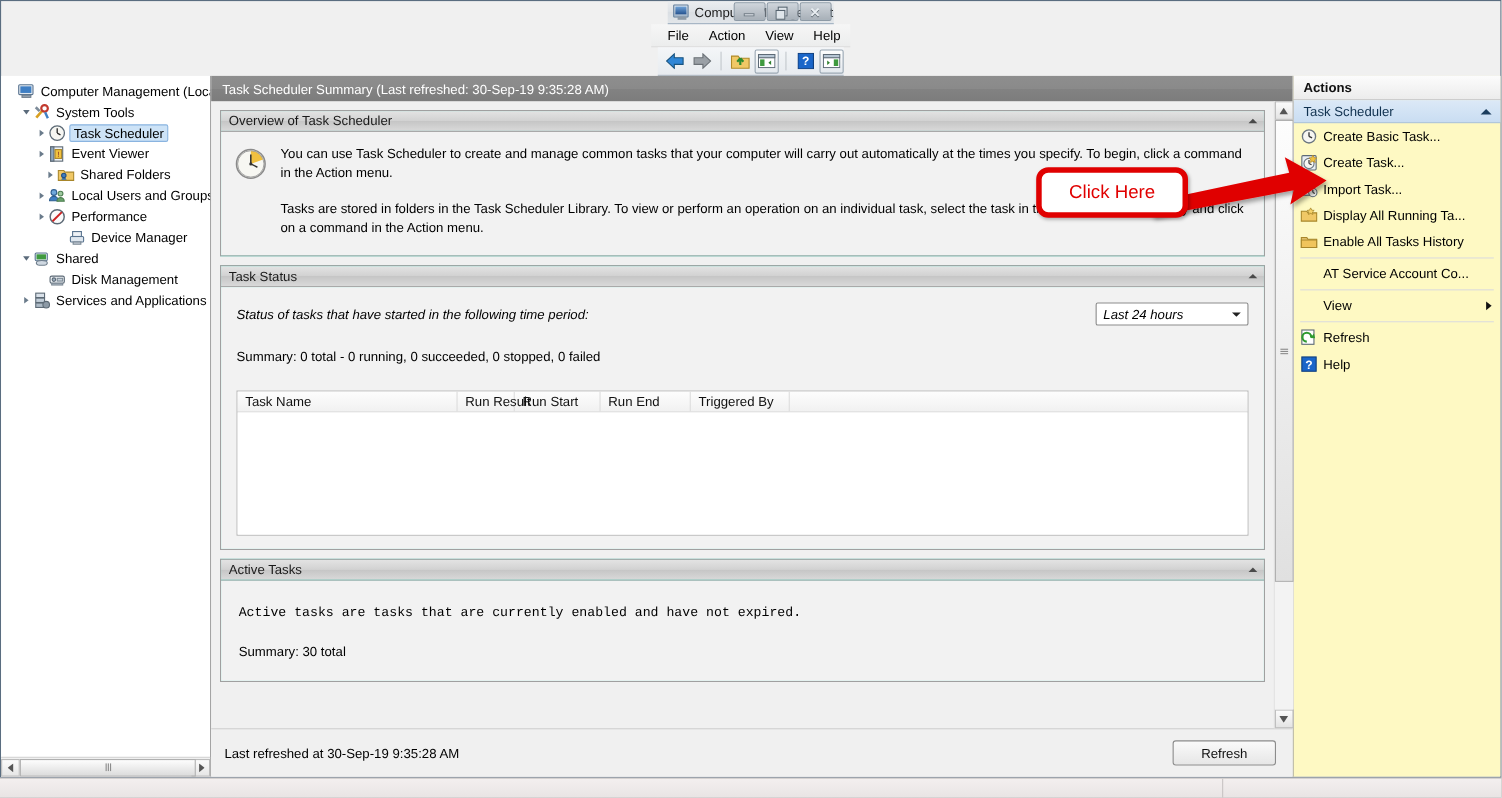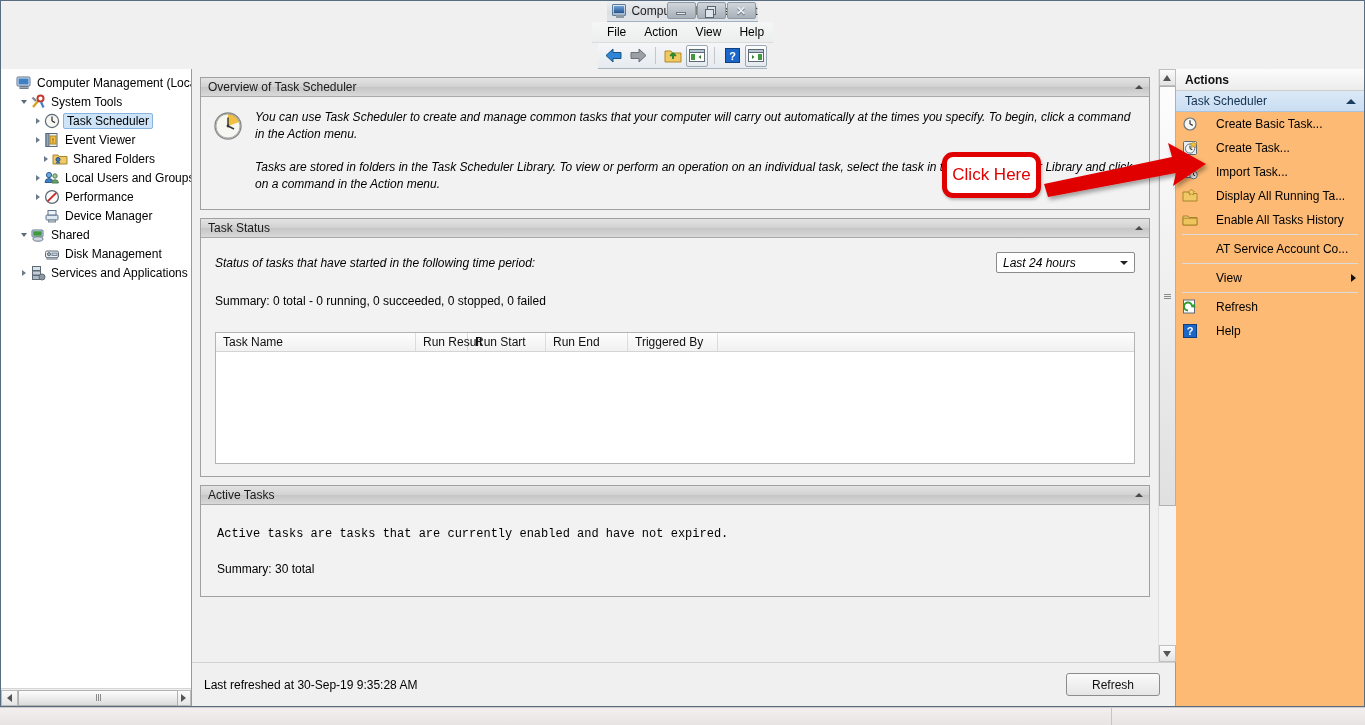--- a/index.html
+++ b/index.html
@@ -145,37 +145,37 @@
   .at-text { font-size:12px;margin-bottom:12px;font-family:Liberation Mono, monospace; }
   .at-sum { margin-top:21px;font-size:12px;}
 
   .footer { height:44px;flex:0 0 44px; border-top:1px solid #d0d0d0; background:#f0f0f0;
     display:flex;align-items:center;justify-content:space-between;padding:0 15px 0 12px;}
   .btn { min-width:94px;height:23px;border:1px solid #8c8c8c;border-radius:3px;
     background:linear-gradient(180deg,#fafafa,#e6e6e6); font-size:12px;
     display:flex;align-items:center;justify-content:center; color:#111;}
 
   
-  .actions-pane { width:189px;flex:0 0 189px; background:#fdba74; border-left:1px solid #9b9b9b;
+  .actions-pane { width:189px;flex:0 0 189px; background:#fef9c3; border-left:1px solid #9b9b9b;
     display:flex;flex-direction:column;}
   .actions-hd { height:22px;flex:0 0 22px; background:linear-gradient(180deg,#fcfcfc,#ececec);
     border-bottom:1px solid #cdcdcd; display:flex;align-items:center;padding-left:9px;
     font-size:12px;font-weight:bold;color:#111;}
   .group-hd { height:21px; background:linear-gradient(180deg,#dce9f7 0%,#c9ddf2 100%);
     border-bottom:1px solid #a9c3dd; display:flex;align-items:center;justify-content:space-between;
     padding:0 8px 0 9px; font-size:12px;color:#10314f;}
   .chev-up-b { width:0;height:0;border-bottom:5px solid #1c3e5e;border-left:5px solid transparent;border-right:5px solid transparent;}
-  .act { height:24px;display:flex;align-items:center;padding-left:6px;gap:18px;font-size:12px;color:#000;}
+  .act { height:24px;display:flex;align-items:center;padding-left:6px;gap:5px;font-size:12px;color:#000;}
   .act-ico{width:16px;height:16px;flex:0 0 16px;position:relative;}
   .act-sep{height:1px;background:#dcdcdc;margin:2px 6px;}
   .submenu-arrow{margin-left:auto;margin-right:8px;width:0;height:0;
     border-left:5px solid #111;border-top:4px solid transparent;border-bottom:4px solid transparent;}
 
   
-  .callout { position:absolute; left:942px; top:152px; width:99px;height:46px;
+  .callout { position:absolute; left:942px; top:152px; width:138px;height:46px;
     background:#fff;border:5px solid #e00000;border-radius:11px;
     display:flex;align-items:center;justify-content:center; z-index:40;
     box-shadow:1px 2px 3px rgba(0,0,0,.25); }
   .callout span{color:#e00000;font-size:17px;}
   .arrow-svg{position:absolute;left:1040px;top:140px;z-index:39;}
 
   
   .tb-bottom{position:absolute;left:0;bottom:0;width:1365px;height:18px;
      background:linear-gradient(180deg,#f3efef,#e9e4e4); border-top:1px solid #cfcbcb;}
   .tb-bottom:after{content:"";position:absolute;right:253px;top:0;width:1px;height:18px;background:#c8c4c4;}
@@ -345,21 +345,21 @@
             <div class="tnode" style="padding-left: 30px;">
               <span class="exp">
                 <span class="tri-c"></span>
               </span>
               <span class="ticon"><svg width="16" height="16" viewBox="0 0 16 16">
                   <circle cx="8" cy="8" r="6.4" fill="#fafafa" stroke="#5d6a76" stroke-width="1.3"></circle>
                 <line x1="3.8" y1="12.2" x2="12.2" y2="3.8" stroke="#cc2222" stroke-width="1.8"></line>
                 </svg></span>
               <span class="tlabel">Performance</span>
             </div>
-            <div class="tnode" style="padding-left: 30px;">
+            <div class="tnode" style="padding-left: 48px;">
               <span class="exp"></span>
               <span class="ticon"><svg width="16" height="16" viewBox="0 0 16 16">
                   <rect x="2" y="7" width="12" height="5" rx="1" fill="#dfe7ef" stroke="#5a7490"></rect>
                 <rect x="4" y="2.5" width="8" height="4.5" fill="#eef2f6" stroke="#5a7490"></rect>
                 <rect x="4.5" y="12" width="7" height="2" fill="#c9d3dd" stroke="#7b8893"></rect>
                 </svg></span>
               <span class="tlabel">Device Manager</span>
             </div>
             <div class="tnode" style="padding-left: 16px;">
               <span class="exp">
@@ -412,20 +412,21 @@
           </div>
           <div class="hs-btn">
             <svg width="6" height="8" viewBox="0 0 6 8">
                 <path d="M1 0 L6 4 L1 8 Z" fill="#555"></path>
               </svg>
           </div>
         </div>
       </div>
 
       <div class="center-pane">
+        <div class="center-header">Task Scheduler Summary (Last refreshed: 30-Sep-19 9:35:28 AM)</div>
 
         <div class="center-body">
           <div class="scroll-area">
 
             <div class="panel">
               <div class="panel-hd">
                 <span>Overview of Task Scheduler</span>
                 <span class="chev-up"></span>
               </div>
               <div class="panel-bd" style="padding:12px 14px 16px 12px;">
@@ -433,21 +434,21 @@
                   <div class="clock-ico">
                     <svg width="30" height="30" viewBox="0 0 30 30">
                       <circle cx="15" cy="15" r="13" fill="#f7f7f2" stroke="#8b8b8b" stroke-width="1.4"></circle>
                       <path d="M15 15 L15 3 A12 12 0 0 1 26.2 11 Z" fill="#f0c040"></path>
                       <circle cx="15" cy="15" r="12" fill="none" stroke="#9a9a9a" stroke-width="0.8"></circle>
                       <line x1="15" y1="15" x2="15" y2="6.5" stroke="#333" stroke-width="1.4"></line>
                       <line x1="15" y1="15" x2="21" y2="18" stroke="#333" stroke-width="1.4"></line>
                       <circle cx="15" cy="15" r="1.4" fill="#333"></circle>
                     </svg>
                   </div>
-                  <div style="flex:1 1 auto;min-width:0;font-style:italic;">
+                  <div style="flex:1 1 auto;min-width:0;">
                     <div class="ov-text">You can use Task Scheduler to create and manage common tasks that your computer will carry out automatically at the times you specify. To begin, click a command in the Action menu.</div>
                     <div class="ov-text ov-p2">Tasks are stored in folders in the Task Scheduler Library. To view or perform an operation on an individual task, select the task in the Task Scheduler Library and click on a command in the Action menu.</div>
                   </div>
                 </div>
               </div>
             </div>
 
             <div class="panel">
               <div class="panel-hd">
                 <span>Task Status</span>

